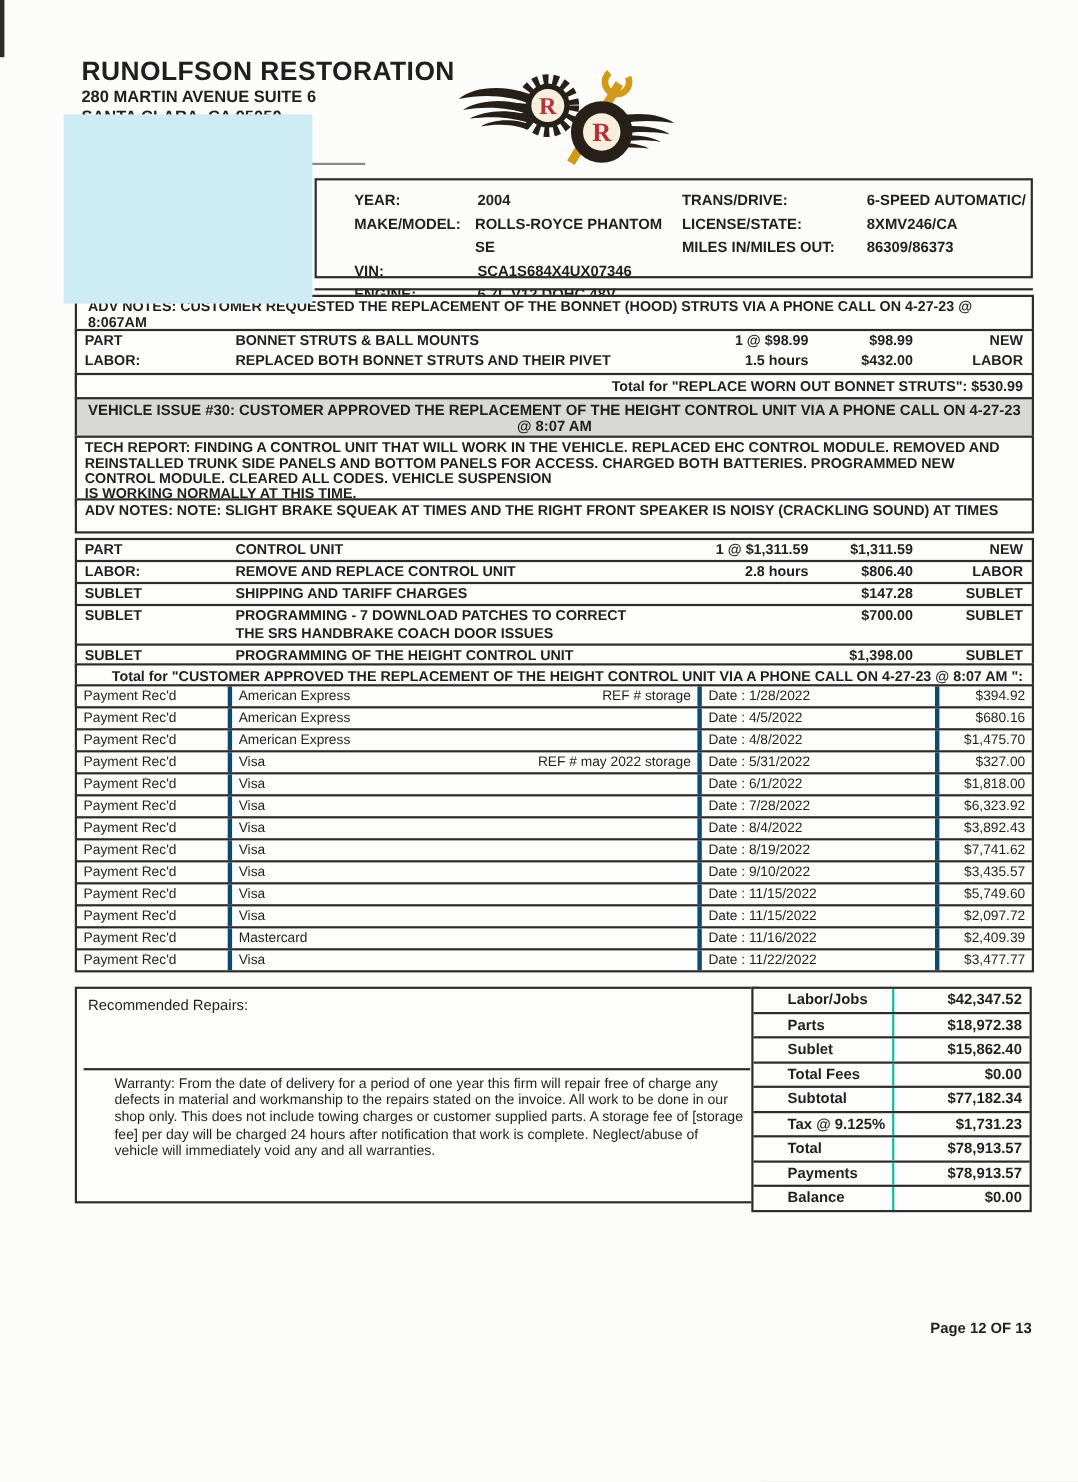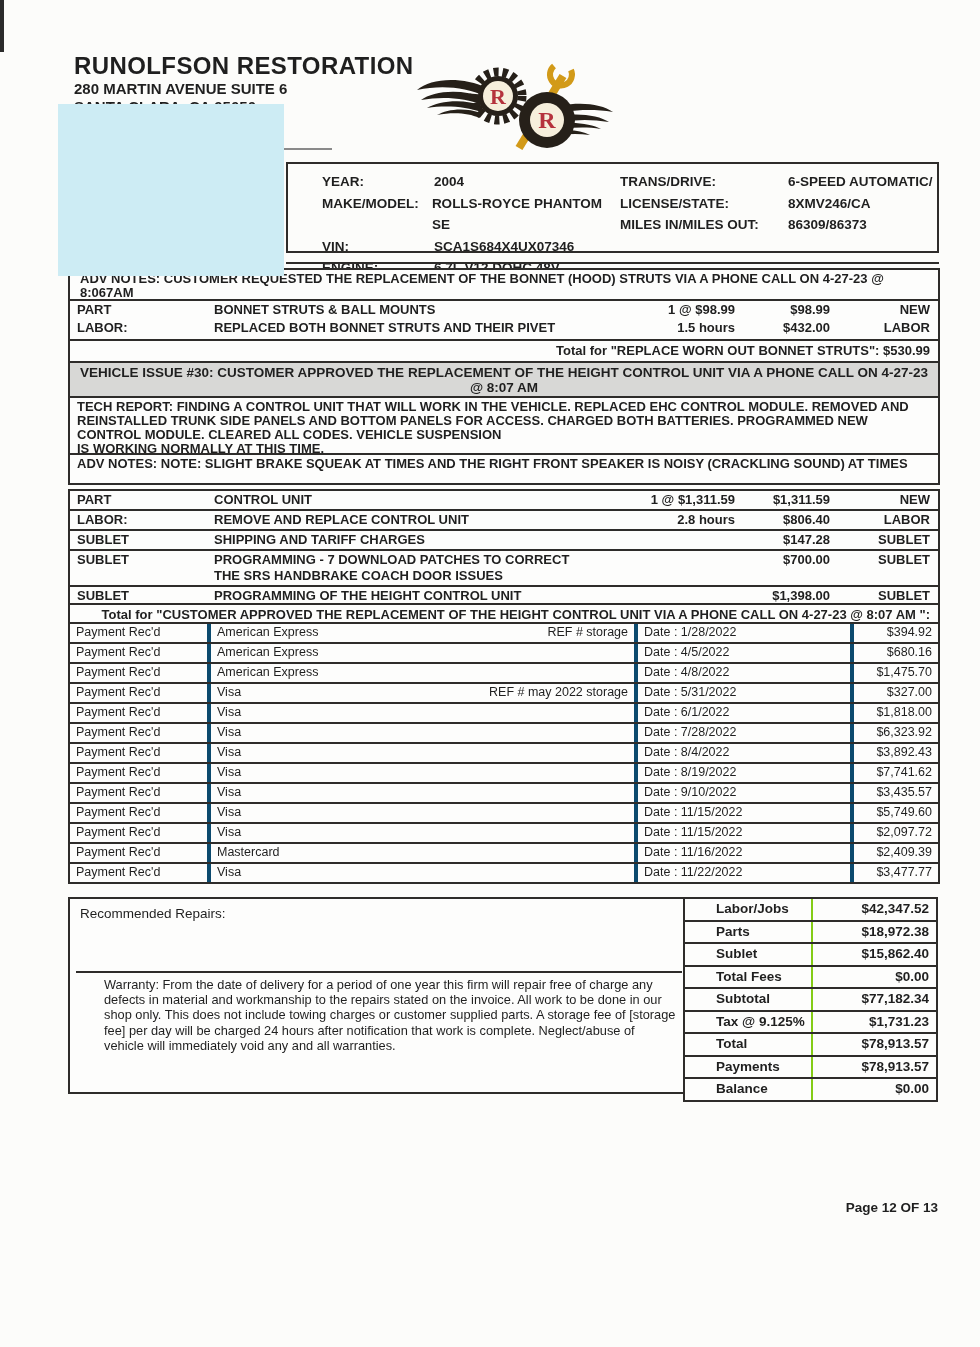--- a/index.html
+++ b/index.html
@@ -76,21 +76,21 @@
   .rr-divider { position:absolute; left:6px; right:6px; top:72px; border-top:2px solid #2e2c2a; }
   .warranty { position:absolute; left:0; right:0; top:76px; padding:2px 10px;
               font-size:12.8px; line-height:15.2px;margin-left:24px; }
 
   .totals { left:683px; top:897px; width:255px; border:2px solid #2e2c2a;
             box-sizing:border-box; background:#fdfdfc; }
   .tot-row { display:grid; grid-template-columns:126px 1fr; height:20.5px;
              font-size:13.5px; font-weight:bold; line-height:20px; }
   .tot-row + .tot-row { border-top:2px solid #2e2c2a; }
   .tot-label { padding-left:8px;margin-left:23px; }
-  .tot-value { border-left:2px solid #84cc16; text-align:right; padding-right:7px; }
+  .tot-value { border-left:2px solid #14b8a6; text-align:right; padding-right:7px; }
 
   .page-label { left:760px; top:1200px; width:178px; text-align:right;
                 font-size:13.5px; font-weight:bold; }
 </style>
 </head>
 <body>
 
 <div class="page">
 
   <div class="abs scan-edge"></div>

